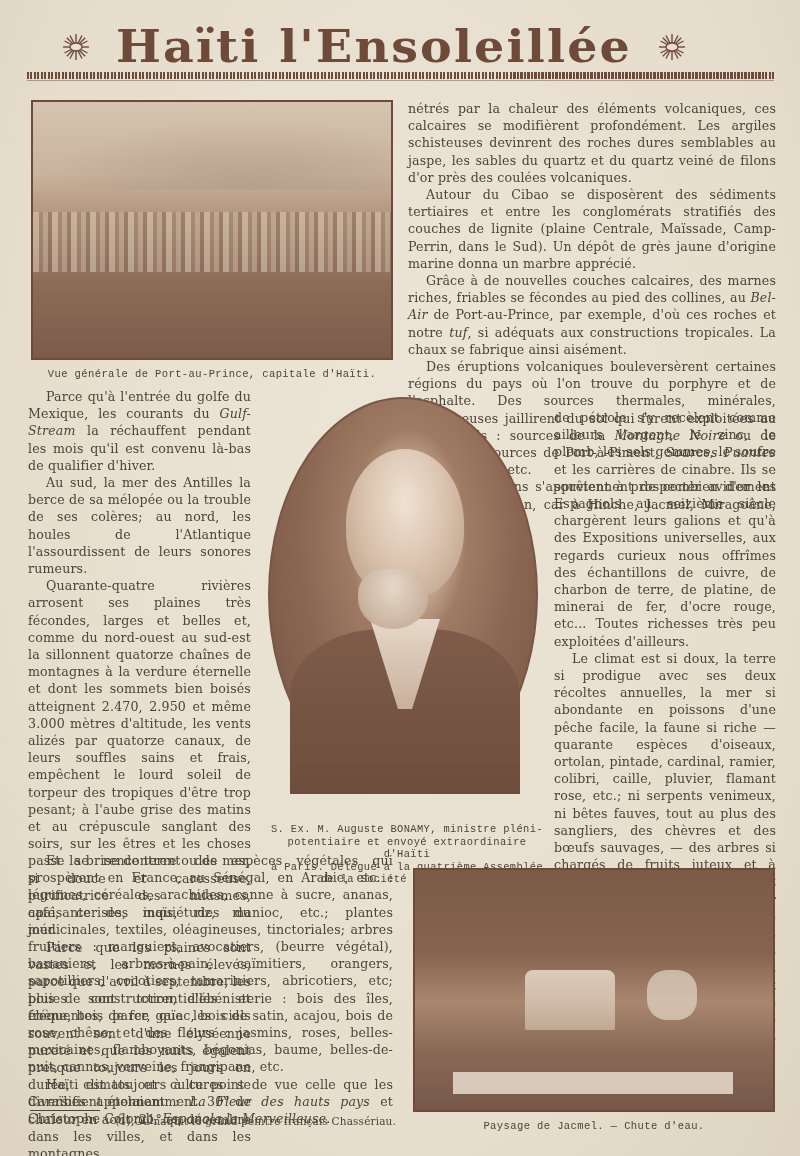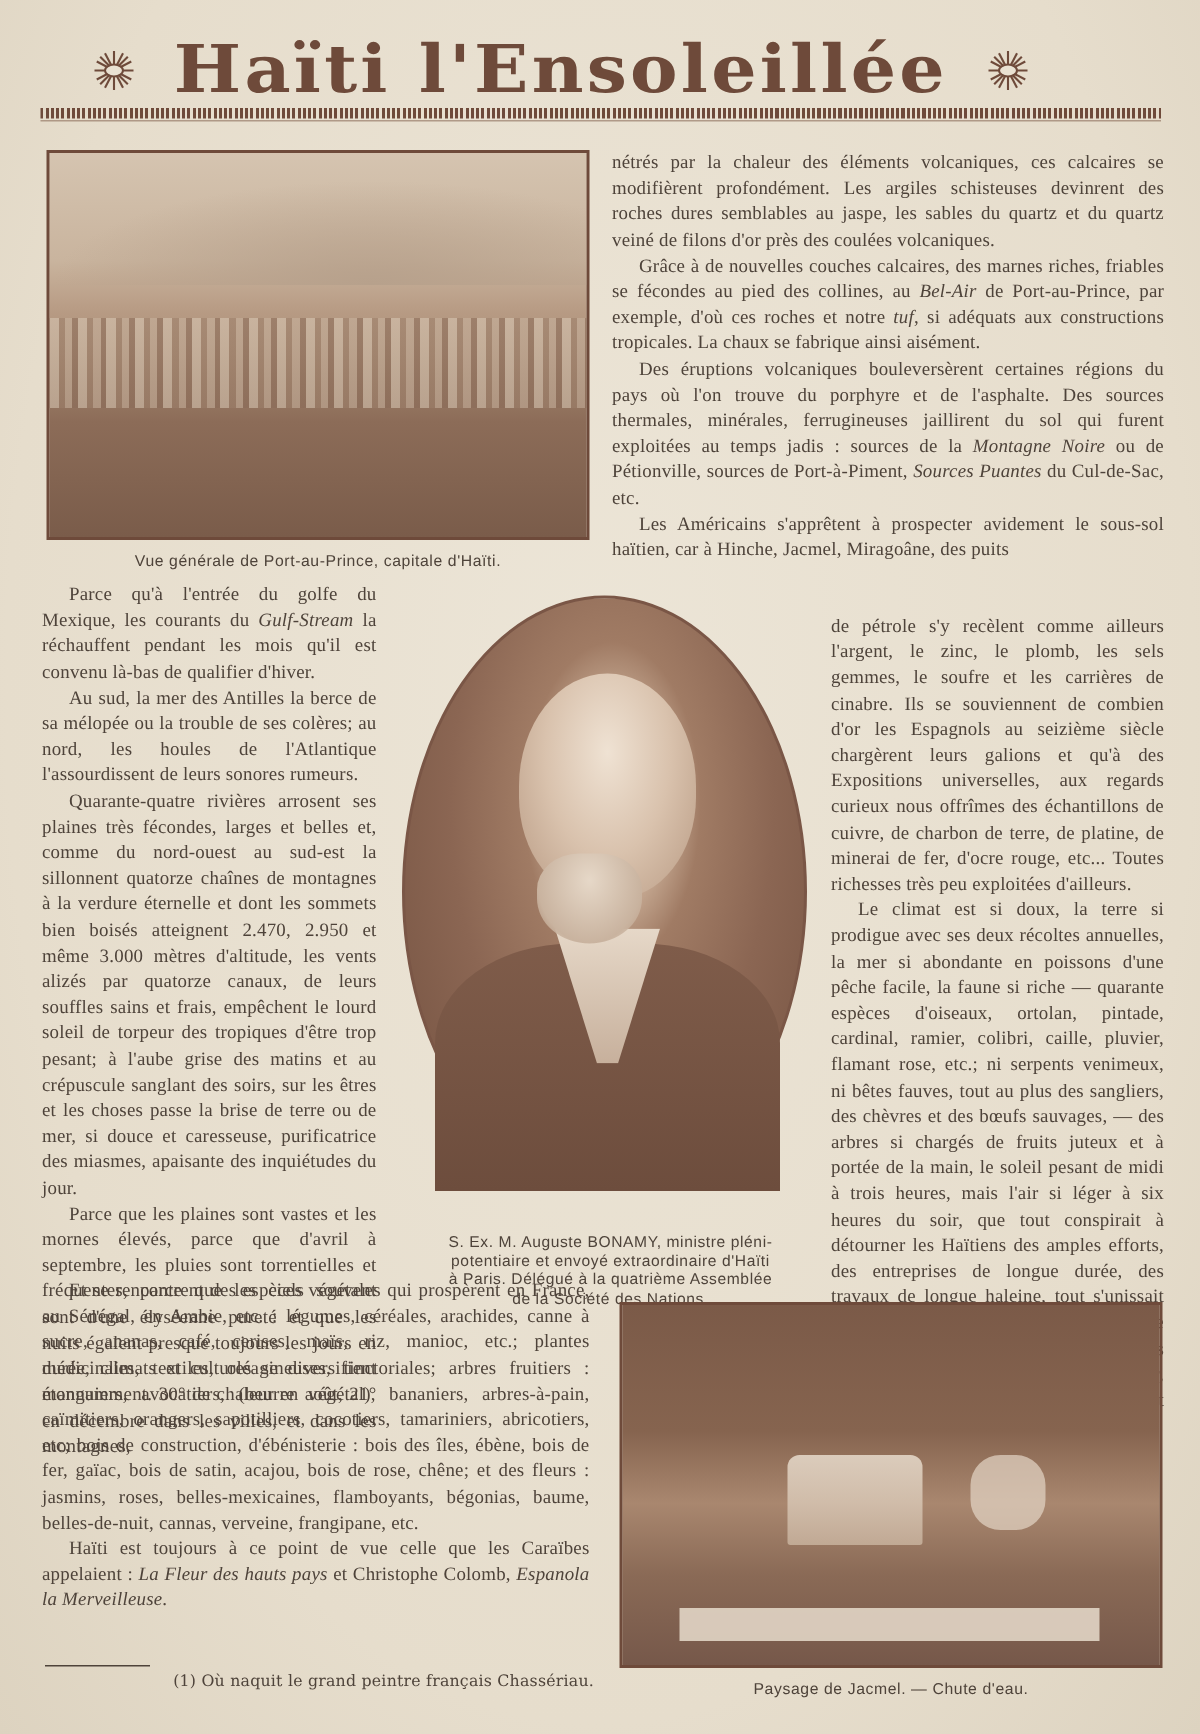--- a/index.html
+++ b/index.html
@@ -11,32 +11,32 @@
   .title{font-family:"DejaVu Serif","Liberation Serif",serif;font-weight:bold;font-size:44px;
     color:#6e4a3a;letter-spacing:2px;line-height:50px;display:inline-block;vertical-align:middle;
     transform:scaleX(1.08);}
   .sun{display:inline-block;vertical-align:middle;width:28px;height:28px;margin:0 40px;position:relative;}
   .sun svg{width:28px;height:28px;}
   .rule{position:absolute;left:27px;top:72px;width:747px;height:7px;
     background:repeating-linear-gradient(90deg,#6e4a3a 0 2px,transparent 2px 3.5px);}
   .rule2{position:absolute;left:27px;top:80px;width:747px;height:1px;background:#8a6a58;opacity:.6;}
   .txt{position:absolute;font-size:12.6px;line-height:17.2px;text-align:justify;color:#4e433a;
     font-family:"DejaVu Serif","Liberation Serif",serif;letter-spacing:0.15px;}
-  .txt p{margin:0;text-indent:18px;font-family:Liberation Serif, serif;}
+  .txt p{margin:0;text-indent:18px;}
   .txt p.noind{text-indent:0;}
   .txt i{font-style:italic;}
   .photo{position:absolute;border:2px solid #6e4a3a;box-sizing:border-box;}
   .photo1{left:31px;top:100px;width:362px;height:260px;
     background:linear-gradient(180deg,#d5c4b0 0%,#c9b49e 28%,#b99d86 40%,#a88b74 52%,#8c6c58 70%,#7a5c4a 100%);}
   .photo1 .mtn{position:absolute;left:0;top:18px;width:100%;height:70px;
     background:radial-gradient(ellipse at 60% 100%,#b7a18c 0%,rgba(183,161,140,0) 70%);}
   .photo1 .city{position:absolute;left:0;top:110px;width:100%;height:60px;
     background:repeating-linear-gradient(90deg,#d9c9b6 0 6px,#9c7f6a 6px 10px,#c8b39f 10px 15px,#8a6b58 15px 19px);opacity:.55;}
   .cap{position:absolute;font-size:10.5px;color:#4e433a;text-align:center;line-height:13px;
-    font-family:Liberation Sans, sans-serif;letter-spacing:.4px;}
+    font-family:Liberation Mono, monospace;letter-spacing:.4px;}
   .portrait{position:absolute;left:268px;top:397px;width:270px;height:395px;border-radius:50%;
     border:2px solid #7a5646;box-sizing:border-box;
     background:radial-gradient(ellipse at 52% 35%,#e3d1be 0%,#cdb29b 16%,#a07b64 30%,#8b6653 55%,#7d5a48 80%,#6d4c3c 100%);}
   .portrait .head{position:absolute;left:76px;top:50px;width:118px;height:150px;border-radius:50% 50% 45% 45%;
     background:radial-gradient(ellipse at 50% 35%,#efe2d3 0%,#d9c2ad 50%,#b89a83 100%);}
   .portrait .beard{position:absolute;left:88px;top:170px;width:70px;height:60px;border-radius:40% 40% 50% 50%;
     background:radial-gradient(ellipse at 50% 30%,#e6d8c8 0%,#c9b39f 70%,rgba(0,0,0,0) 100%);}
   .portrait .coat{position:absolute;left:20px;top:230px;width:230px;height:165px;border-radius:40% 40% 0 0;
     background:linear-gradient(180deg,#7f5c4a 0%,#6d4d3d 100%);}
   .portrait .collar{position:absolute;left:100px;top:220px;width:70px;height:90px;
@@ -91,20 +91,21 @@
   <div class="rule2"></div>
 
   <div class="photo photo1">
     <div class="mtn"></div>
     <div class="city"></div>
   </div>
   <div class="cap" style="left:31px;top:368px;width:362px;">Vue générale de Port-au-Prince, capitale d'Haïti.</div>
 
   <div class="txt" style="left:408px;top:100px;width:368px;">
     <p class="noind">nétrés par la chaleur des éléments volcaniques, ces calcaires se modifièrent profondément. Les argiles schisteuses devinrent des roches dures semblables au jaspe, les sables du quartz et du quartz veiné de filons d'or près des coulées volcaniques.</p>
+    <p>Autour du Cibao se disposèrent des sédiments tertiaires et entre les conglomérats stratifiés des couches de lignite (plaine Centrale, Maïssade, Camp-Perrin, dans le Sud). Un dépôt de grès jaune d'origine marine donna un marbre apprécié.</p>
     <p><span>Grâce à de nouvelles couches calcaires, des marnes riches, friables se fécondes au pied des collines, au </span><i>Bel-Air</i><span> de Port-au-Prince, par exemple, d'où ces roches et notre </span><i>tuf</i><span>, si adéquats aux constructions tropicales. La chaux se fabrique ainsi aisément.</span></p>
     <p><span>Des éruptions volcaniques bouleversèrent certaines régions du pays où l'on trouve du porphyre et de l'asphalte. Des sources thermales, minérales, ferrugineuses jaillirent du sol qui furent exploitées au temps jadis : sources de la </span><i>Montagne Noire</i><span> ou de Pétionville, sources de Port-à-Piment, </span><i>Sources Puantes</i><span> du Cul-de-Sac, etc.</span></p>
     <p>Les Américains s'apprêtent à prospecter avidement le sous-sol haïtien, car à Hinche, Jacmel, Miragoâne, des puits</p>
   </div>
 
   <div class="txt" style="left:554px;top:409px;width:222px;">
     <p class="noind">de pétrole s'y recèlent comme ailleurs l'argent, le zinc, le plomb, les sels gemmes, le soufre et les carrières de cinabre. Ils se souviennent de combien d'or les Espagnols au seizième siècle chargèrent leurs galions et qu'à des Expositions universelles, aux regards curieux nous offrîmes des échantillons de cuivre, de charbon de terre, de platine, de minerai de fer, d'ocre rouge, etc... Toutes richesses très peu exploitées d'ailleurs.</p>
     <p>Le climat est si doux, la terre si prodigue avec ses deux récoltes annuelles, la mer si abondante en poissons d'une pêche facile, la faune si riche — quarante espèces d'oiseaux, ortolan, pintade, cardinal, ramier, colibri, caille, pluvier, flamant rose, etc.; ni serpents venimeux, ni bêtes fauves, tout au plus des sangliers, des chèvres et des bœufs sauvages, — des arbres si chargés de fruits juteux et à portée de la main, le soleil pesant de midi à trois heures, mais l'air si léger à six heures du soir, que tout conspirait à détourner les Haïtiens des amples efforts, des entreprises de longue durée, des travaux de longue haleine, tout s'unissait pour faire du pays une vaste abbaye de Thélème de 28.900 kilomètres carrés, sans compter que les esclaves d'hier, indépendants le 1er janvier 1804, devaient naturelle-</p>
   </div>
 

